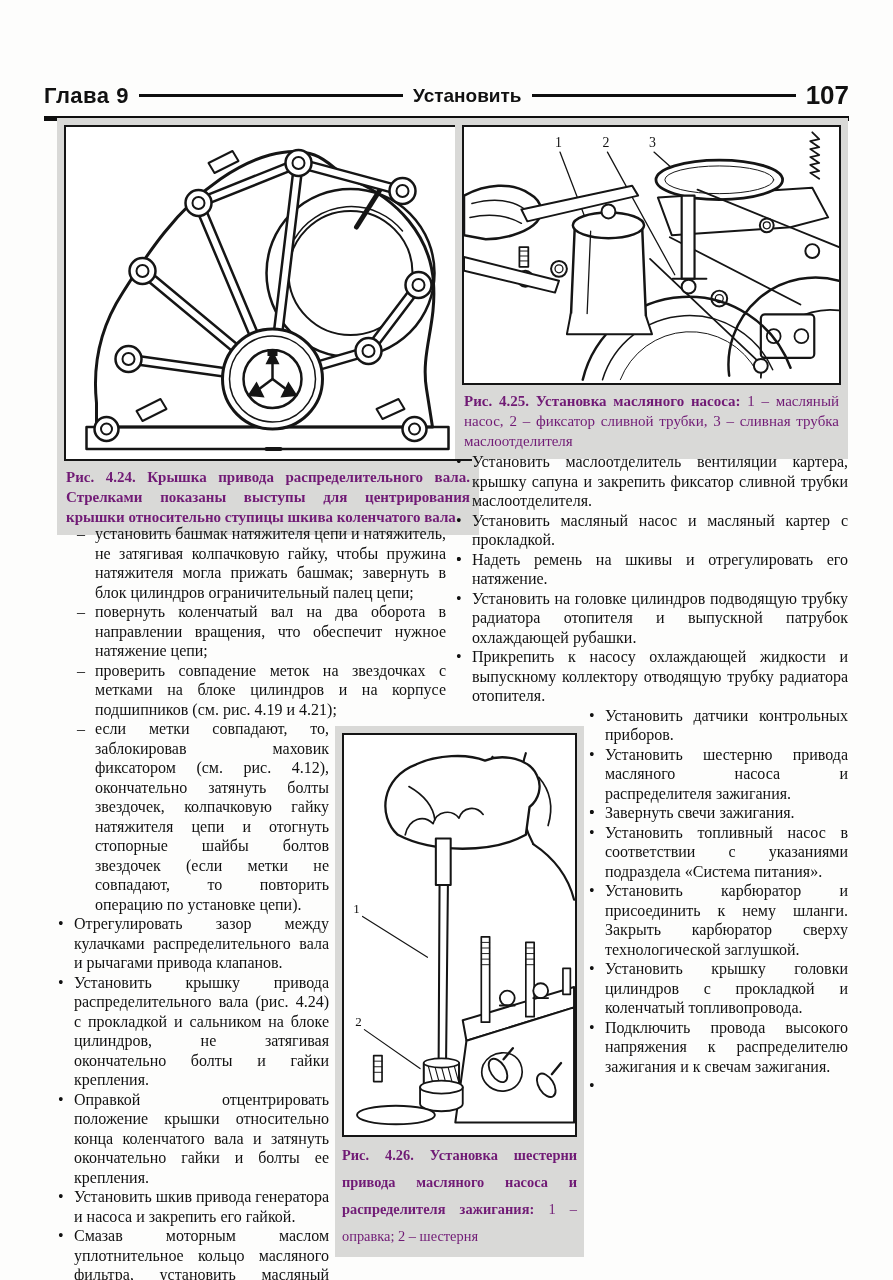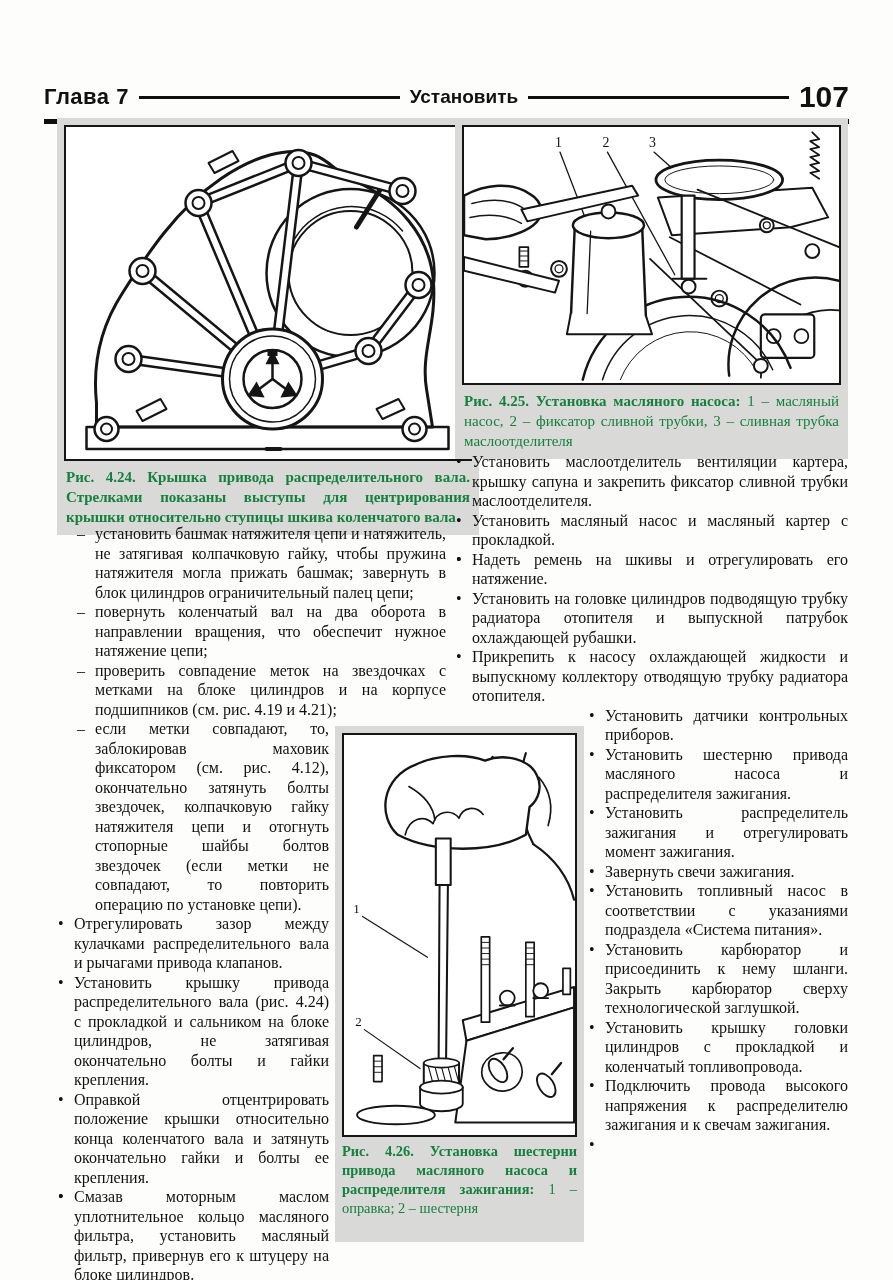--- a/index.html
+++ b/index.html
@@ -11,40 +11,40 @@
   }
   
   .hdr {
     position:absolute; left:44px; right:44px; top:80px;
     display:flex; align-items:center; gap:10px;
     font-family:"Liberation Sans", sans-serif; font-weight:bold;
     border-bottom:5px solid #0e0e0e; padding-bottom:5px;
   }
   .hdr .chapter { font-size:22px; letter-spacing:0.5px; }
   .hdr .section { font-size:19px; }
-  .hdr .pageno  { font-size:30px; }
+  .hdr .pageno  { font-size:26px; }
   .hdr .rule { flex:1; height:3px; background:#0e0e0e; }
   
   .fig-panel { position:absolute; background:#d9d9d7; }
   .fig-img {
     background:#fff; border:2px solid #151515; margin:7px 7px 2px 7px;
     overflow:hidden;
   }
   .fig-cap {
     padding:4px 9px 8px 9px; font-size:15px; line-height:20px;
-    text-align:justify; color:#15803d;
+    text-align:justify; color:#701a75;
   }
   .fig-cap b { font-weight:bold; }
   #fig424 { left:57px; top:118px; width:422px; }
   #fig424 .fig-img { height:336px; }
   #fig425 { left:455px; top:118px; width:393px; }
   #fig425 .fig-img { height:260px; }
   #fig426 { left:335px; top:726px; width:249px; }
   #fig426 .fig-img { height:404px; }
-  #fig426 .fig-cap { font-size:14.4px; line-height:19px; padding:3px 7px 24px 7px; }
+  #fig426 .fig-cap { font-size:14.4px; line-height:27px; padding:3px 7px 7px 7px; }
   
   .col { position:absolute; font-size:16px; line-height:19.5px; text-align:justify; }
   #leftcol  { left:57px; top:524px; width:389px; }
   #rightcol { left:455px; top:452px; width:393px; }
   .narrow-left { width:272px; }
   .narrow-right { margin-left:133px; width:260px; }
   .itm { position:relative; }
   .itm .mk { position:absolute; top:0; }
   .dash { padding-left:38px; }
   .dash .mk { left:20px; }
@@ -55,21 +55,21 @@
   .ln { stroke:#151515; fill:none; stroke-linecap:round; stroke-linejoin:round; }
   .wh { fill:#fff; }
   svg text { font-family:"Liberation Serif", serif; font-size:14px; fill:#111; }
 </style>
 </head>
 <body>
 
 <div class="page">
 
   <div class="hdr">
-    <span class="chapter">Глава 7</span>
+    <span class="chapter">Глава 9</span>
     <span class="rule"></span>
     <span class="section">Установить</span>
     <span class="rule"></span>
     <span class="pageno">107</span>
   </div>
 
   <div class="fig-panel" id="fig424">
     <div class="fig-img">
       <svg viewBox="0 0 375 332">
         <defs>
@@ -244,36 +244,36 @@
 
   <div class="col" id="leftcol">
     <div class="itm dash"><span class="mk">–</span><span>установить башмак натяжителя цепи и натяжитель, не затягивая колпачковую гайку, чтобы пружина натяжителя могла прижать башмак; завернуть в блок цилиндров ограничительный палец цепи;</span></div>
     <div class="itm dash"><span class="mk">–</span><span>повернуть коленчатый вал на два оборота в направлении вращения, что обеспечит нужное натяжение цепи;</span></div>
     <div class="itm dash"><span class="mk">–</span><span>проверить совпадение меток на звездочках с метками на блоке цилиндров и на корпусе подшипников (см. рис. 4.19 и 4.21);</span></div>
     <div class="narrow-left">
       <div class="itm dash"><span class="mk">–</span><span>если метки совпадают, то, заблокировав маховик фиксатором (см. рис. 4.12), окончательно затянуть болты звездочек, колпачковую гайку натяжителя цепи и отогнуть стопорные шайбы болтов звездочек (если метки не совпадают, то повторить операцию по установке цепи).</span></div>
       <div class="itm bul"><span class="mk">•</span><span>Отрегулировать зазор между кулачками распределительного вала и рычагами привода клапанов.</span></div>
       <div class="itm bul"><span class="mk">•</span><span>Установить крышку привода распределительного вала (рис. 4.24) с прокладкой и сальником на блоке цилиндров, не затягивая окончательно болты и гайки крепления.</span></div>
       <div class="itm bul"><span class="mk">•</span><span>Оправкой отцентрировать положение крышки относительно конца коленчатого вала и затянуть окончательно гайки и болты ее крепления.</span></div>
-      <div class="itm bul"><span class="mk">•</span></div>
+      <div class="itm bul"><span class="mk">•</span><span>Установить шкив привода генератора и насоса и закрепить его гайкой.</span></div>
       <div class="itm bul"><span class="mk">•</span><span>Смазав моторным маслом уплотнительное кольцо масляного фильтра, установить масляный фильтр, привернув его к штуцеру на блоке цилиндров.</span></div>
     </div>
   </div>
 
   <div class="col" id="rightcol">
     <div class="itm bul"><span class="mk">•</span><span>Установить маслоотделитель вентиляции картера, крышку сапуна и закрепить фиксатор сливной трубки маслоотделителя.</span></div>
     <div class="itm bul"><span class="mk">•</span><span>Установить масляный насос и масляный картер с прокладкой.</span></div>
     <div class="itm bul"><span class="mk">•</span></div>
     <div class="itm bul"><span class="mk">•</span><span>Надеть ремень на шкивы и отрегулировать его натяжение.</span></div>
     <div class="itm bul"><span class="mk">•</span><span>Установить на головке цилиндров подводящую трубку радиатора отопителя и выпускной патрубок охлаждающей рубашки.</span></div>
     <div class="itm bul"><span class="mk">•</span><span>Прикрепить к насосу охлаждающей жидкости и выпускному коллектору отводящую трубку радиатора отопителя.</span></div>
     <div class="narrow-right">
       <div class="itm bul"><span class="mk">•</span><span>Установить датчики контрольных приборов.</span></div>
       <div class="itm bul"><span class="mk">•</span><span>Установить шестерню привода масляного насоса и распределителя зажигания.</span></div>
-      <div class="itm bul"><span class="mk">•</span><span>Установить распределитель зажигания и отрегулировать момент зажигания.</span></div>
+      <div class="itm bul"><span class="mk">•</span></div>
       <div class="itm bul"><span class="mk">•</span><span>Завернуть свечи зажигания.</span></div>
       <div class="itm bul"><span class="mk">•</span><span>Установить топливный насос в соответствии с указаниями подраздела «Система питания».</span></div>
       <div class="itm bul"><span class="mk">•</span><span>Установить карбюратор и присоединить к нему шланги. Закрыть карбюратор сверху технологической заглушкой.</span></div>
       <div class="itm bul"><span class="mk">•</span><span>Установить крышку головки цилиндров с прокладкой и коленчатый топливопровода.</span></div>
       <div class="itm bul"><span class="mk">•</span><span>Подключить провода высокого напряжения к распределителю зажигания и к свечам зажигания.</span></div>
       <div class="itm bul"><span class="mk">•</span></div>
     </div>
   </div>
 
   <div class="fig-panel" id="fig426">

